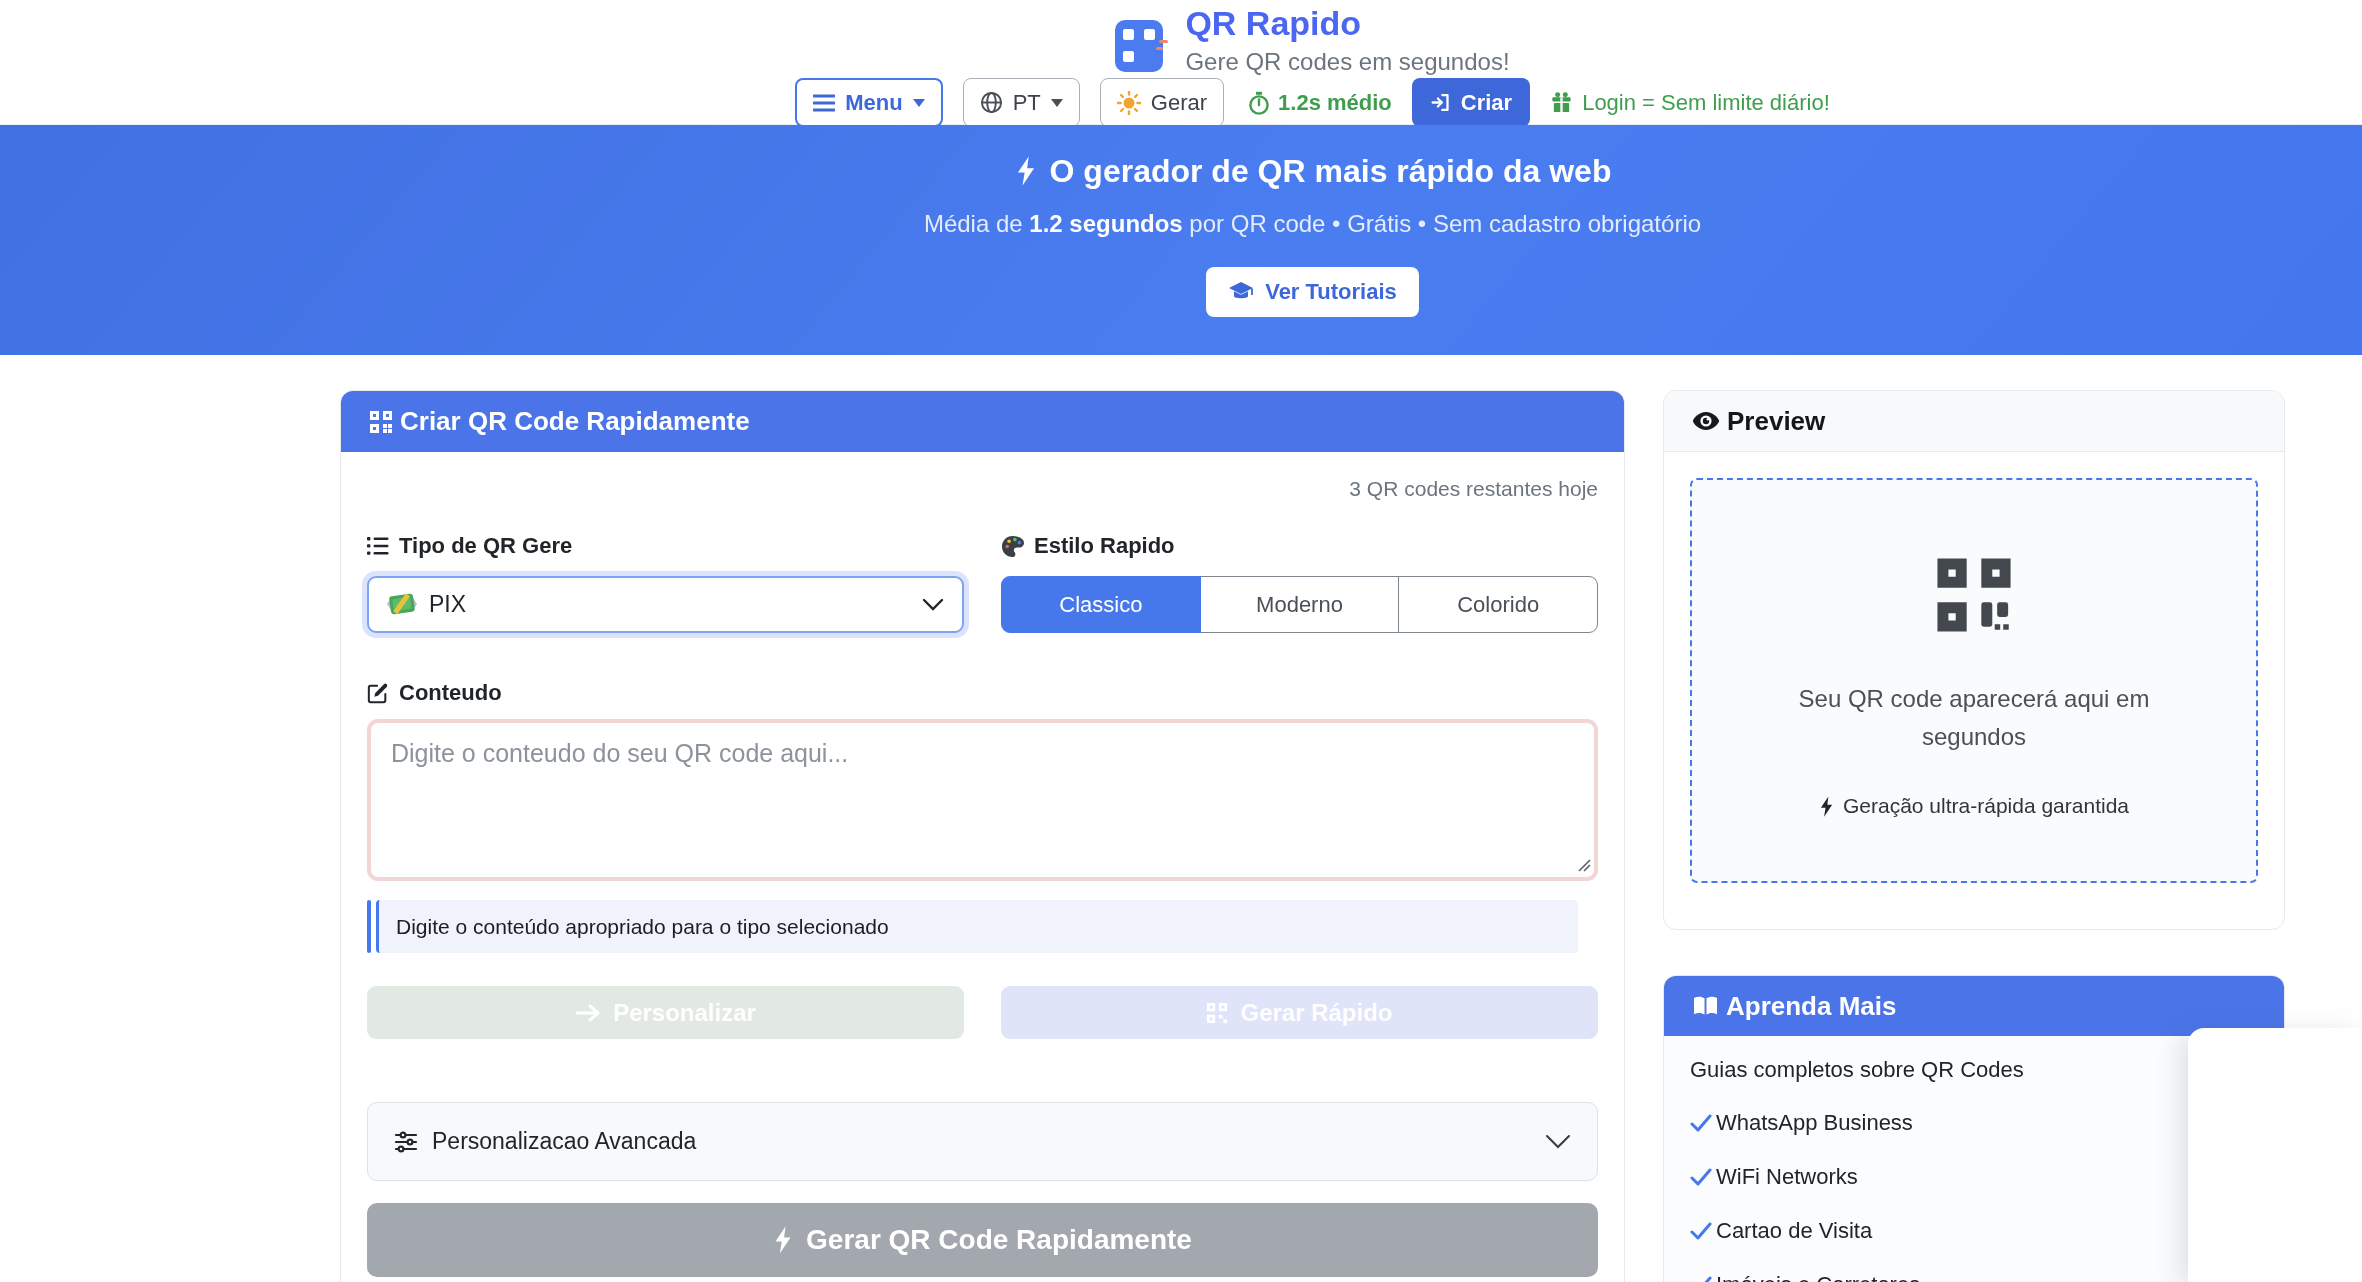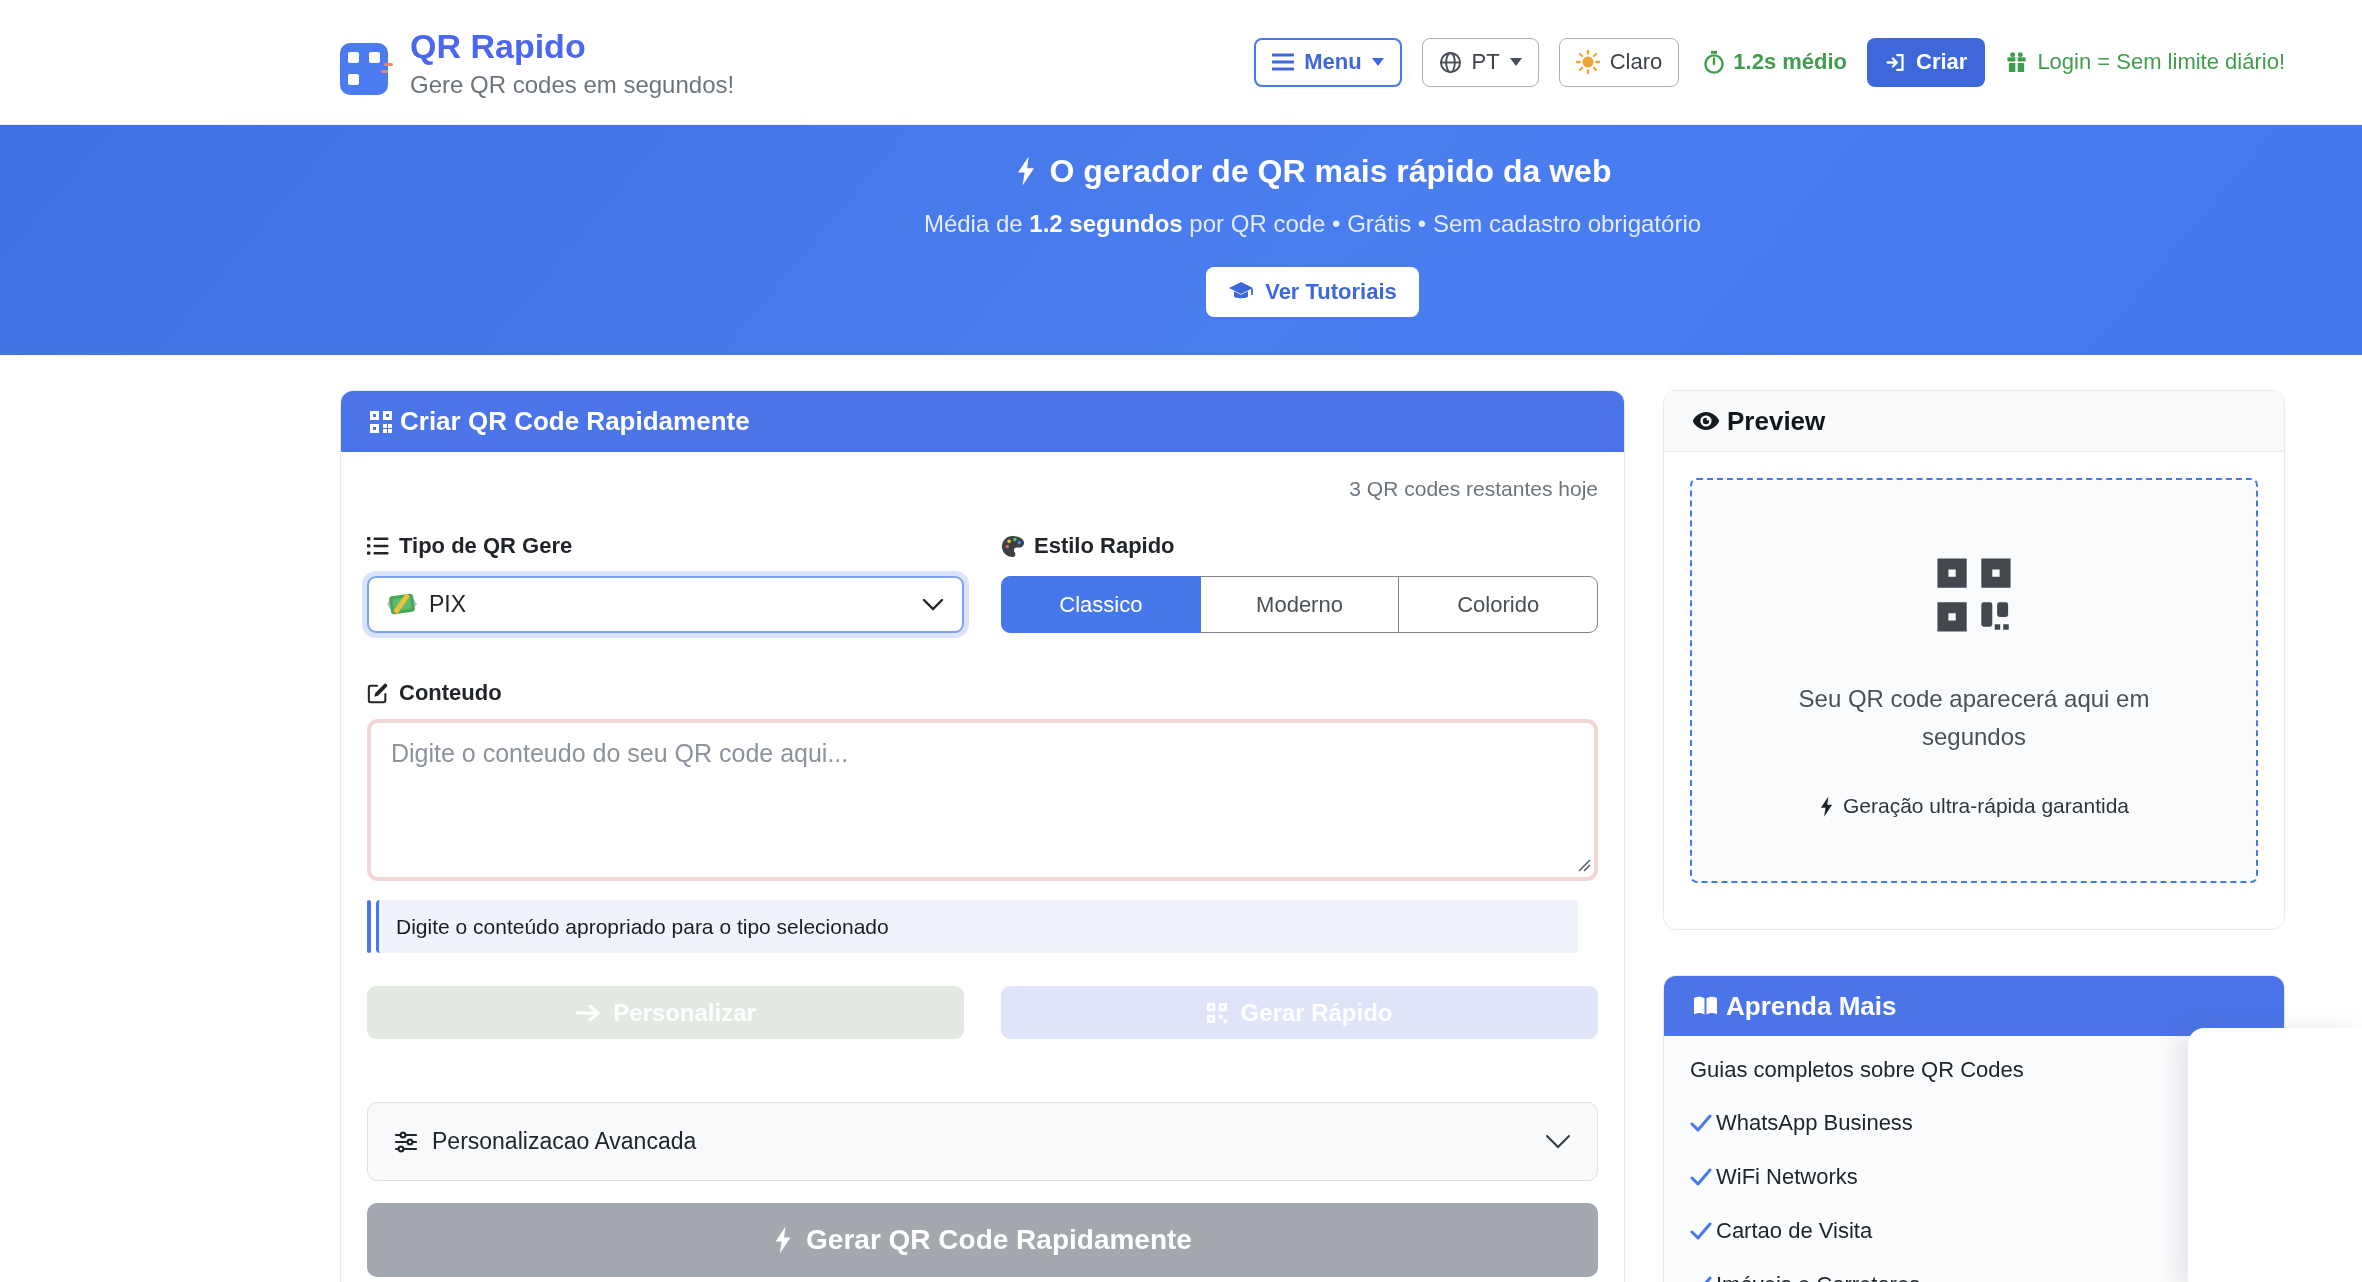--- a/index.html
+++ b/index.html
@@ -6,21 +6,21 @@
   html,body { background:#fff; }
   .page {
     position:relative; width:2362px; height:1282px; overflow:hidden;
     background:#fff; font-family:"Liberation Sans","DejaVu Sans",sans-serif;
     color:#212529;
   }
   
   .topbar {
     position:absolute; left:0; top:0; width:2362px; height:125px;
     display:flex; align-items:center; justify-content:space-between;
-    padding:0 77px 0 340px; background:#fff; border-bottom:1px solid #eceff2;
+    padding:0 77px 0 340px; background:#fff; border-bottom:1px solid #eceff2;flex-direction:column;
   }
   .brand { display:flex; align-items:flex-start; }
   .logo {
     position:relative; width:48px; height:52px; margin-top:20px;
     background:#4c7bf0; border-radius:10px; flex:0 0 auto; cursor:pointer;
   }
   .logo .sq { position:absolute; width:11px; height:11px; background:#fff; border-radius:2px; }
   .logo .sq1 { left:8px;  top:9px; }
   .logo .sq2 { left:29px; top:9px; }
   .logo .sq3 { left:8px;  top:31px; }
@@ -223,21 +223,21 @@
                 <line x1="12" y1="20.4" x2="12" y2="23.2"></line>
                 <line x1="0.8" y1="12" x2="3.6" y2="12"></line>
                 <line x1="20.4" y1="12" x2="23.2" y2="12"></line>
                 <line x1="4" y1="4" x2="6" y2="6"></line>
                 <line x1="18" y1="18" x2="20" y2="20"></line>
                 <line x1="4" y1="20" x2="6" y2="18"></line>
                 <line x1="18" y1="6" x2="20" y2="4"></line>
               </g>
             </svg>
         </span>
-        <span>Claro</span>
+        <span>Gerar</span>
       </button>
 
       <div class="speed-badge">
         <span class="ic">
           <svg width="22" height="24" viewBox="0 0 22 24" fill="none" stroke="#3f9e4d" stroke-width="2.4">
               <rect x="8" y="0.8" width="6" height="3" fill="#3f9e4d" stroke="none"></rect>
               <circle cx="11" cy="14" r="8.6"></circle>
               <line x1="11" y1="14" x2="11" y2="8.5" stroke-linecap="round"></line>
             </svg>
         </span>

